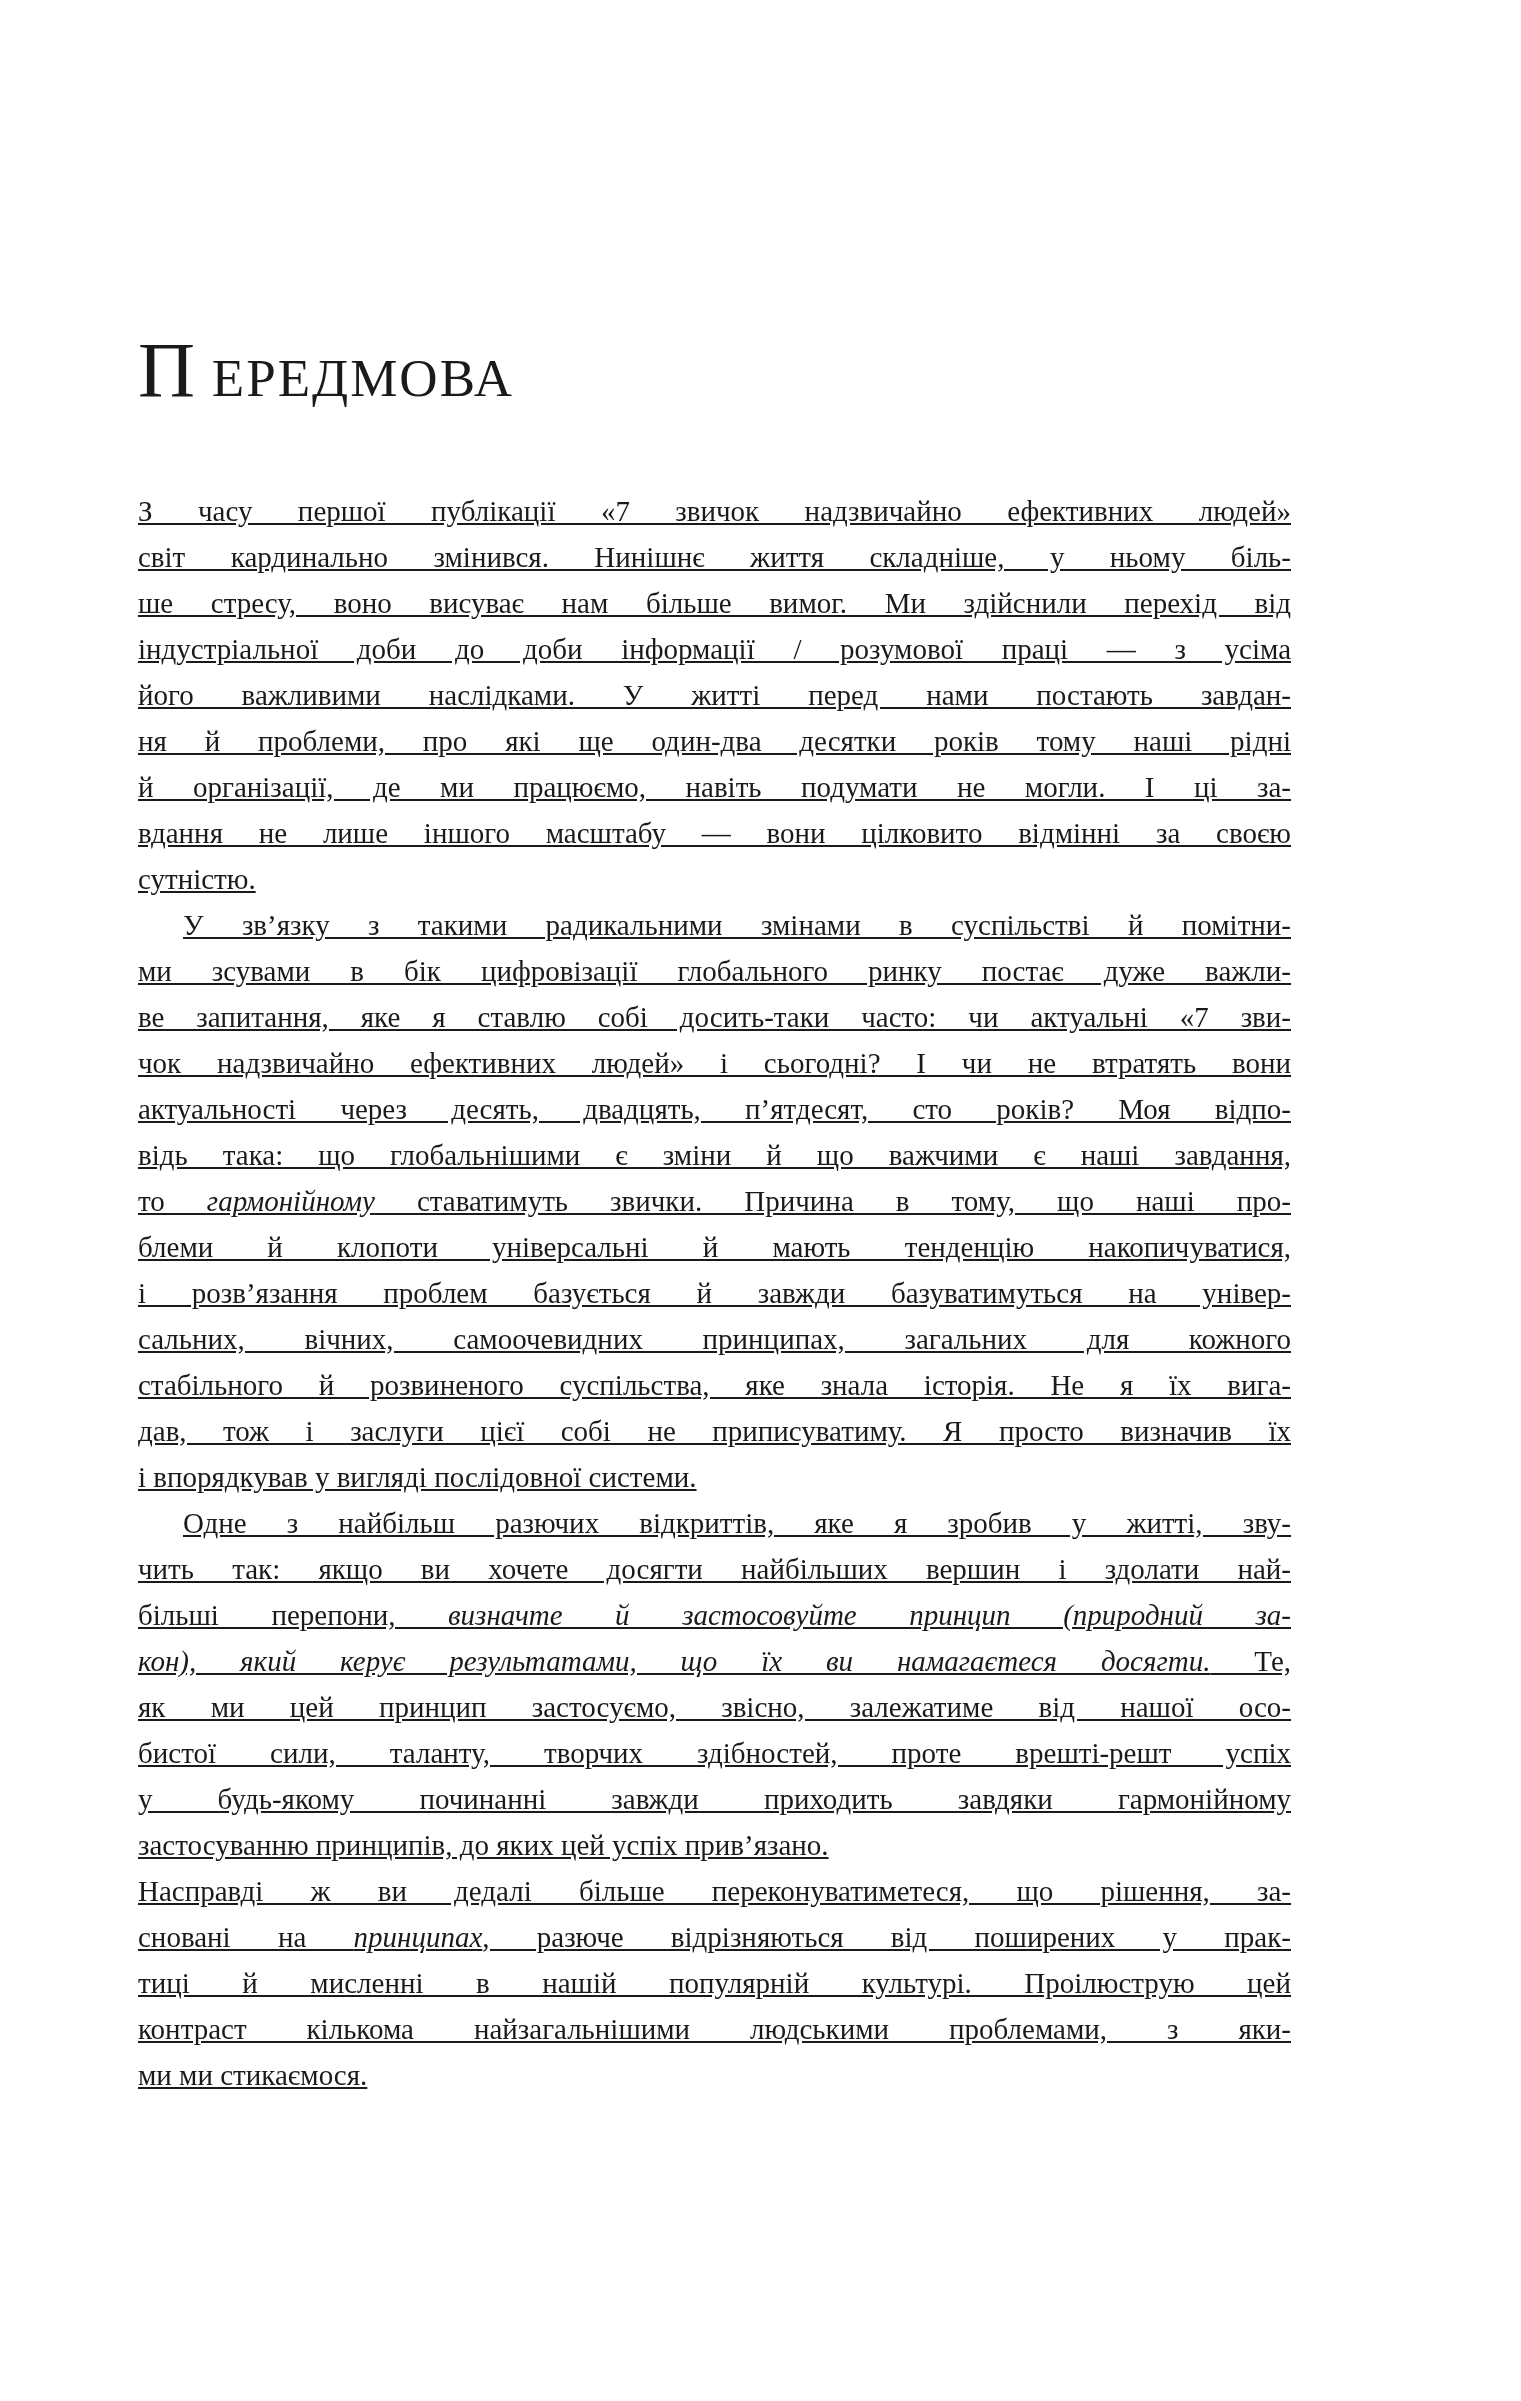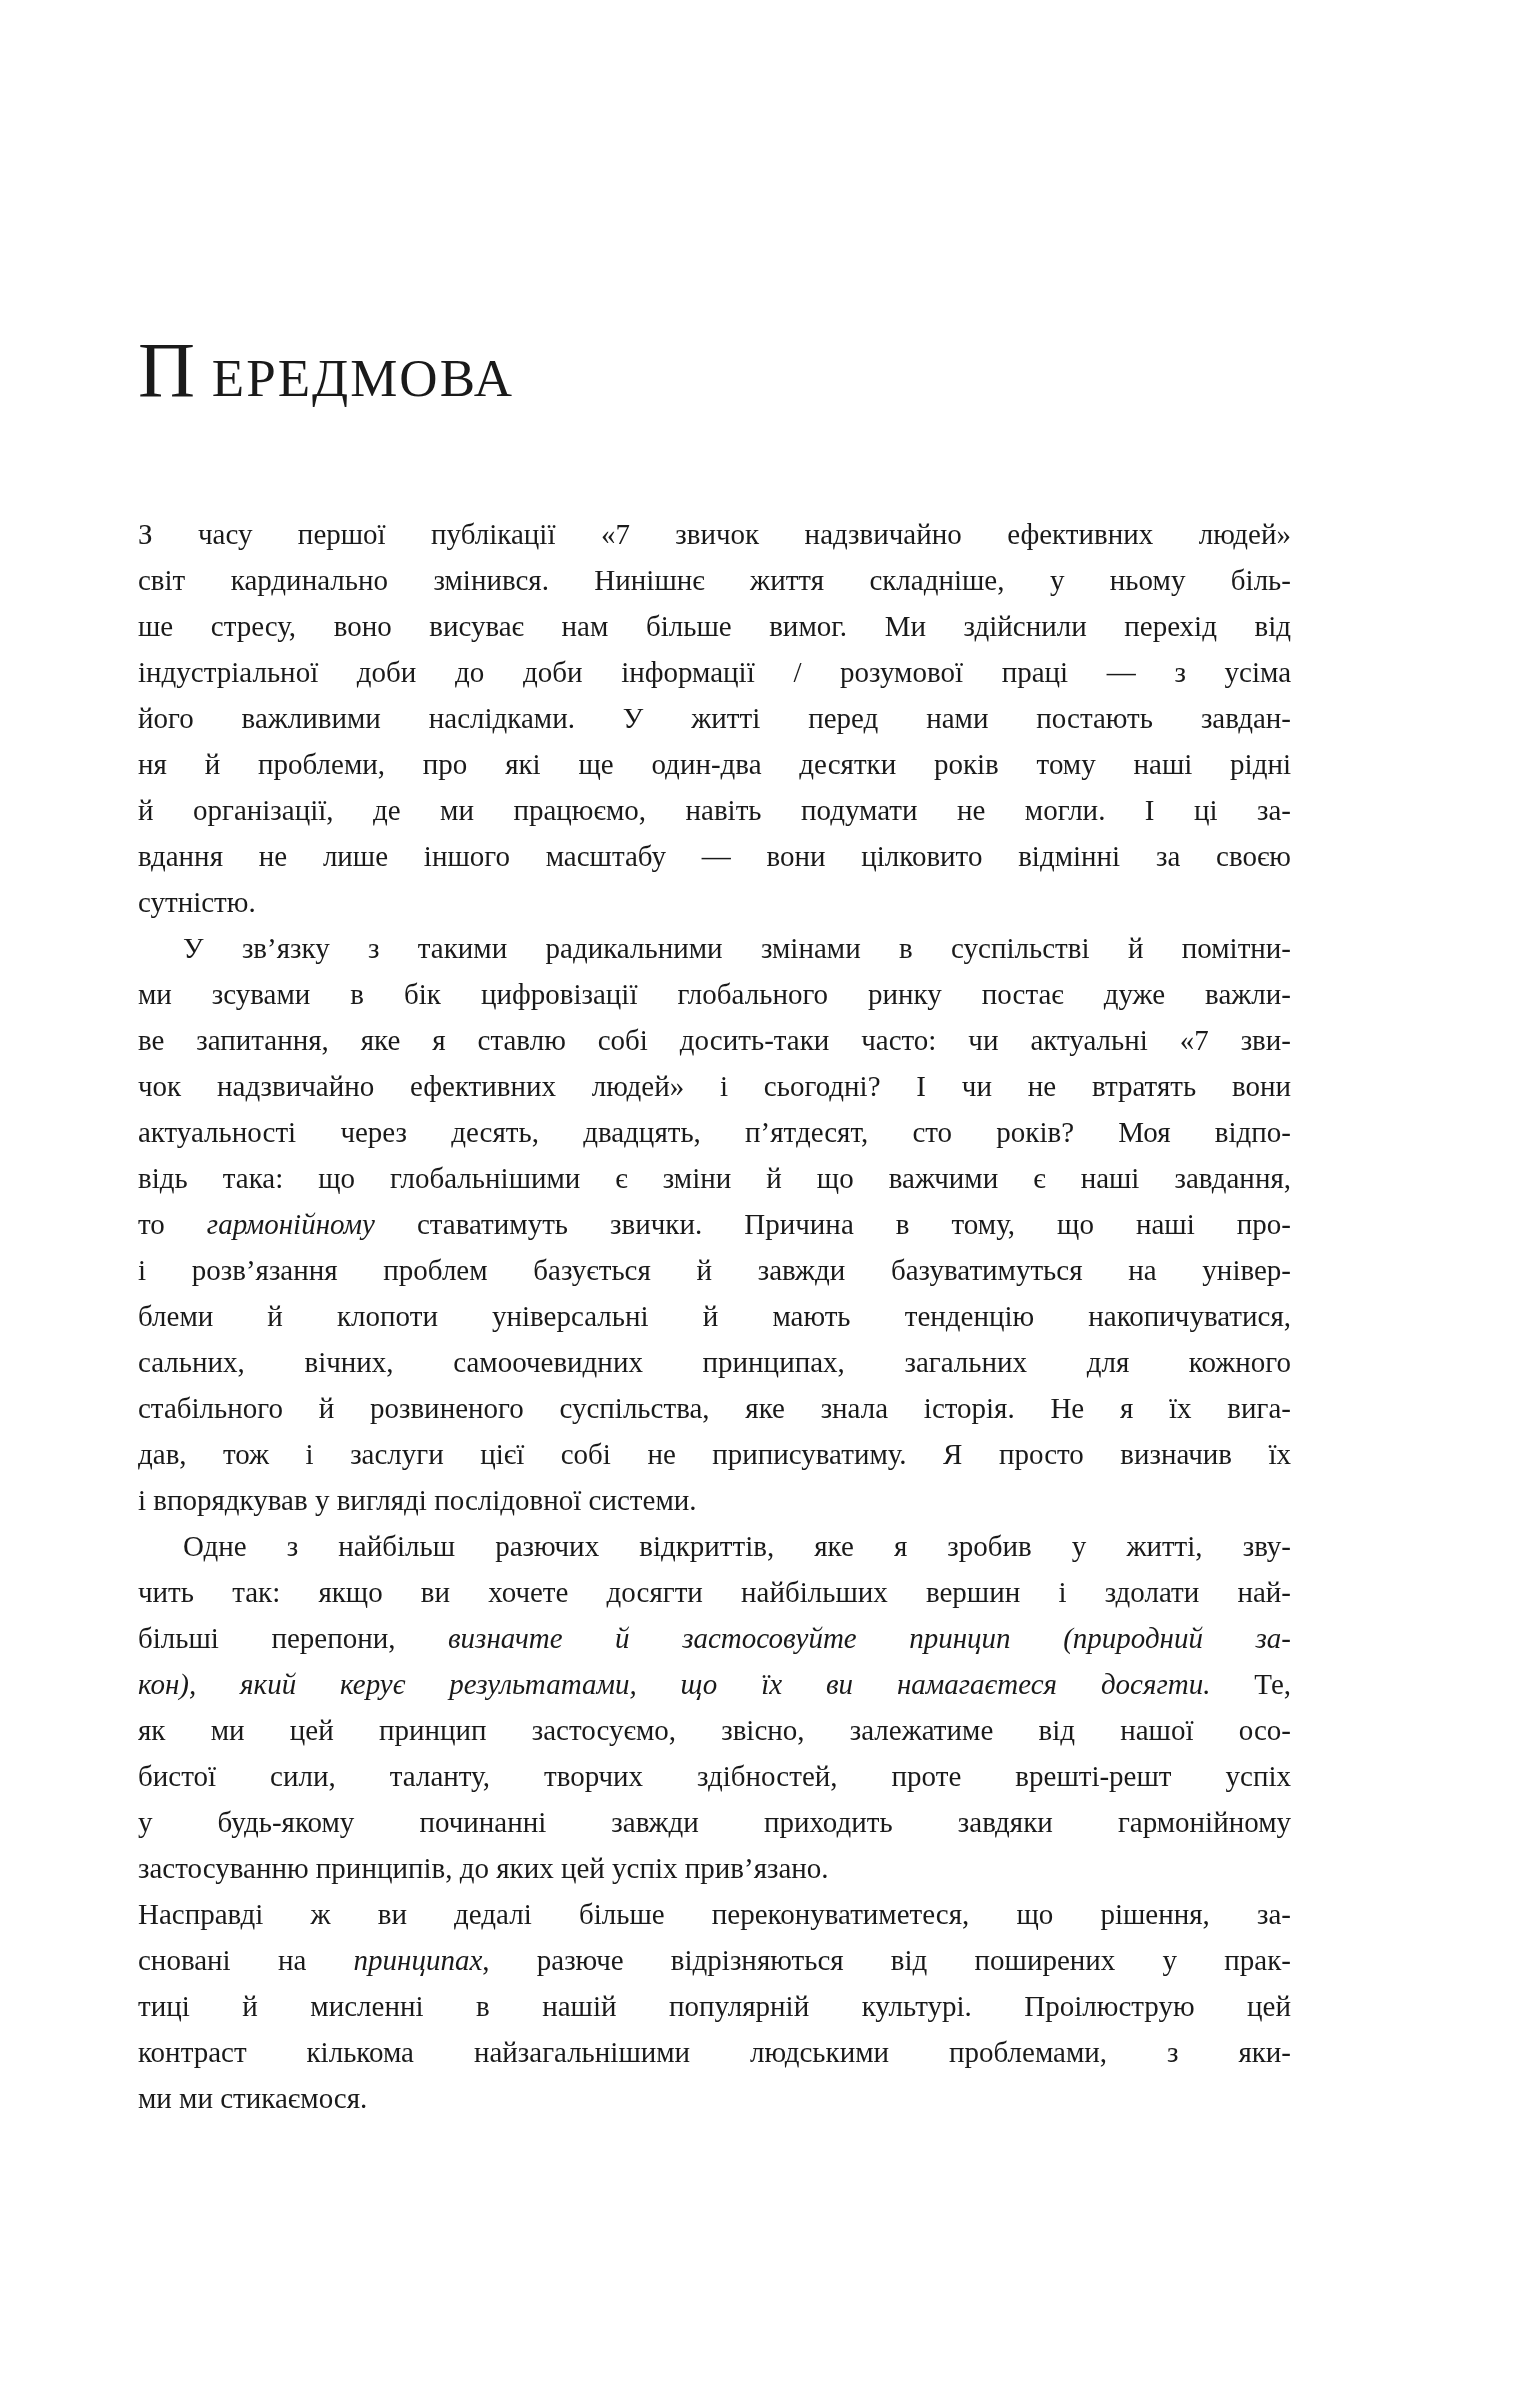--- a/index.html
+++ b/index.html
@@ -31,21 +31,22 @@
   .lead-cap {
     font-size: 79px;
     letter-spacing: 0.8px;
   }
   .heading-rest {
     font-size: 53px;
     letter-spacing: 2px;
     margin-left: 16px;
   }
   .page-body {
-    margin-top: 84px;
+    margin-top: 61px;
+    text-decoration: underline;
   }
   .line {
     font-size: 29px;
     line-height: 46px;
     height: 46px;
     text-align: justify;
     text-align-last: justify;
     white-space: normal;
   }
   .line.para-end {
@@ -74,22 +75,22 @@
       <div class="line"><span>й організації, де ми працюємо, навіть подумати не могли. І ці за-</span></div>
       <div class="line"><span>вдання не лише іншого масштабу — вони цілковито відмінні за своєю</span></div>
       <div class="line para-end"><span>сутністю.</span></div>
       <div class="line indent"><span>У зв’язку з такими радикальними змінами в суспільстві й помітни-</span></div>
       <div class="line"><span>ми зсувами в бік цифровізації глобального ринку постає дуже важли-</span></div>
       <div class="line"><span>ве запитання, яке я ставлю собі досить-таки часто: чи актуальні «7 зви-</span></div>
       <div class="line"><span>чок надзвичайно ефективних людей» і сьогодні? І чи не втратять вони</span></div>
       <div class="line"><span>актуальності через десять, двадцять, п’ятдесят, сто років? Моя відпо-</span></div>
       <div class="line"><span>відь така: що глобальнішими є зміни й що важчими є наші завдання,</span></div>
       <div class="line"><span>то </span><span class="italic">гармонійному</span><span> ставатимуть звички. Причина в тому, що наші про-</span></div>
+      <div class="line"><span>блеми й клопоти універсальні й мають тенденцію накопичуватися,</span></div>
       <div class="line"><span>і розв’язання проблем базується й завжди базуватимуться на універ-</span></div>
-      <div class="line"><span>блеми й клопоти універсальні й мають тенденцію накопичуватися,</span></div>
       <div class="line"><span>сальних, вічних, самоочевидних принципах, загальних для кожного</span></div>
       <div class="line"><span>стабільного й розвиненого суспільства, яке знала історія. Не я їх вига-</span></div>
       <div class="line"><span>дав, тож і заслуги цієї собі не приписуватиму. Я просто визначив їх</span></div>
       <div class="line para-end"><span>і впорядкував у вигляді послідовної системи.</span></div>
       <div class="line indent"><span>Одне з найбільш разючих відкриттів, яке я зробив у житті, зву-</span></div>
       <div class="line"><span>чить так: якщо ви хочете досягти найбільших вершин і здолати най-</span></div>
       <div class="line"><span>більші перепони, </span><span class="italic">визначте й застосовуйте принцип (природний за-</span></div>
       <div class="line"><span class="italic">кон), який керує результатами, що їх ви намагаєтеся досягти.</span><span> Те,</span></div>
       <div class="line"><span>як ми цей принцип застосуємо, звісно, залежатиме від нашої осо-</span></div>
       <div class="line"><span>бистої сили, таланту, творчих здібностей, проте врешті-решт успіх</span></div>

